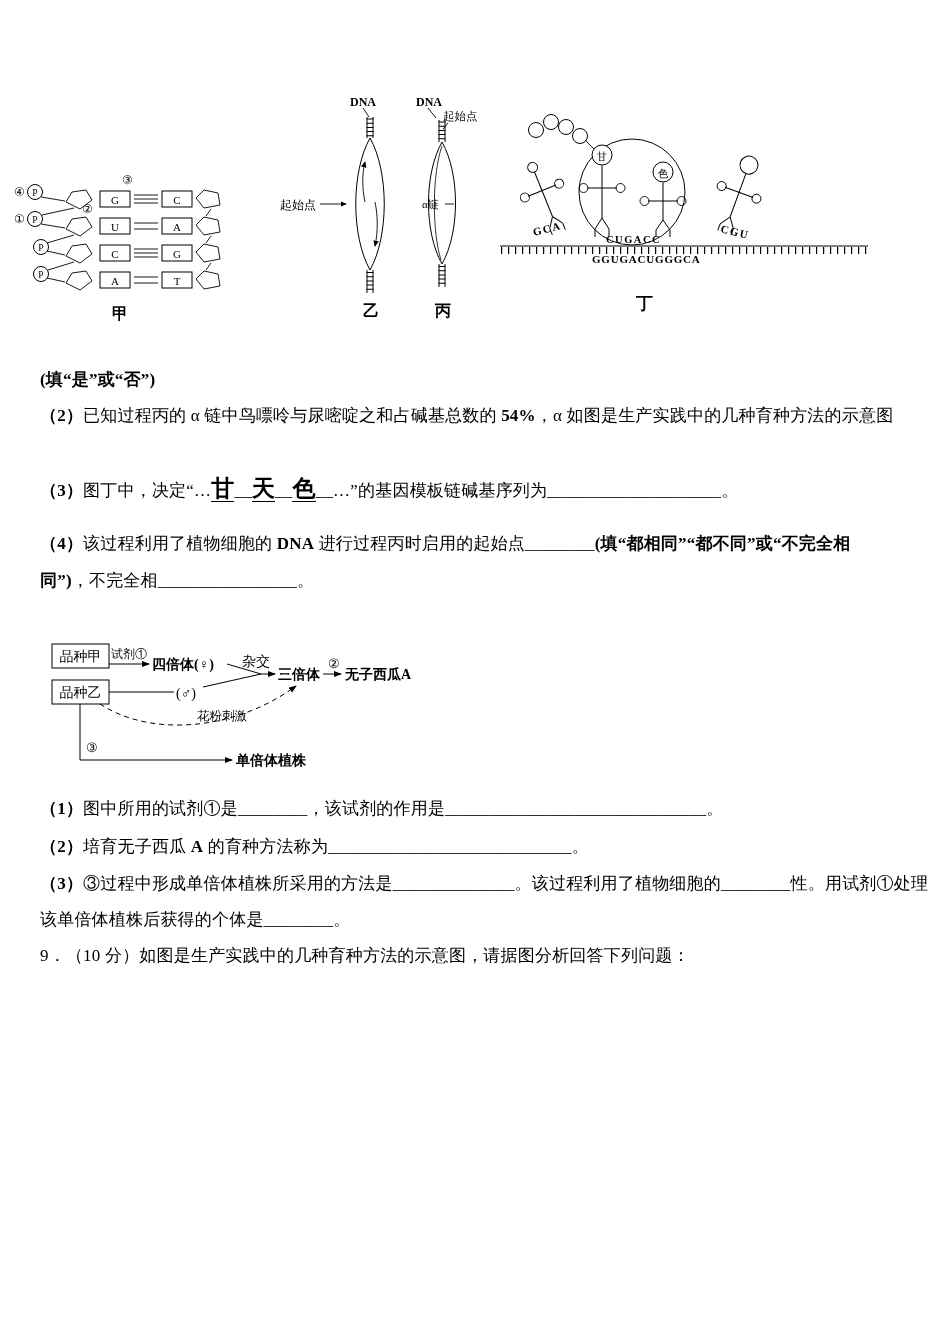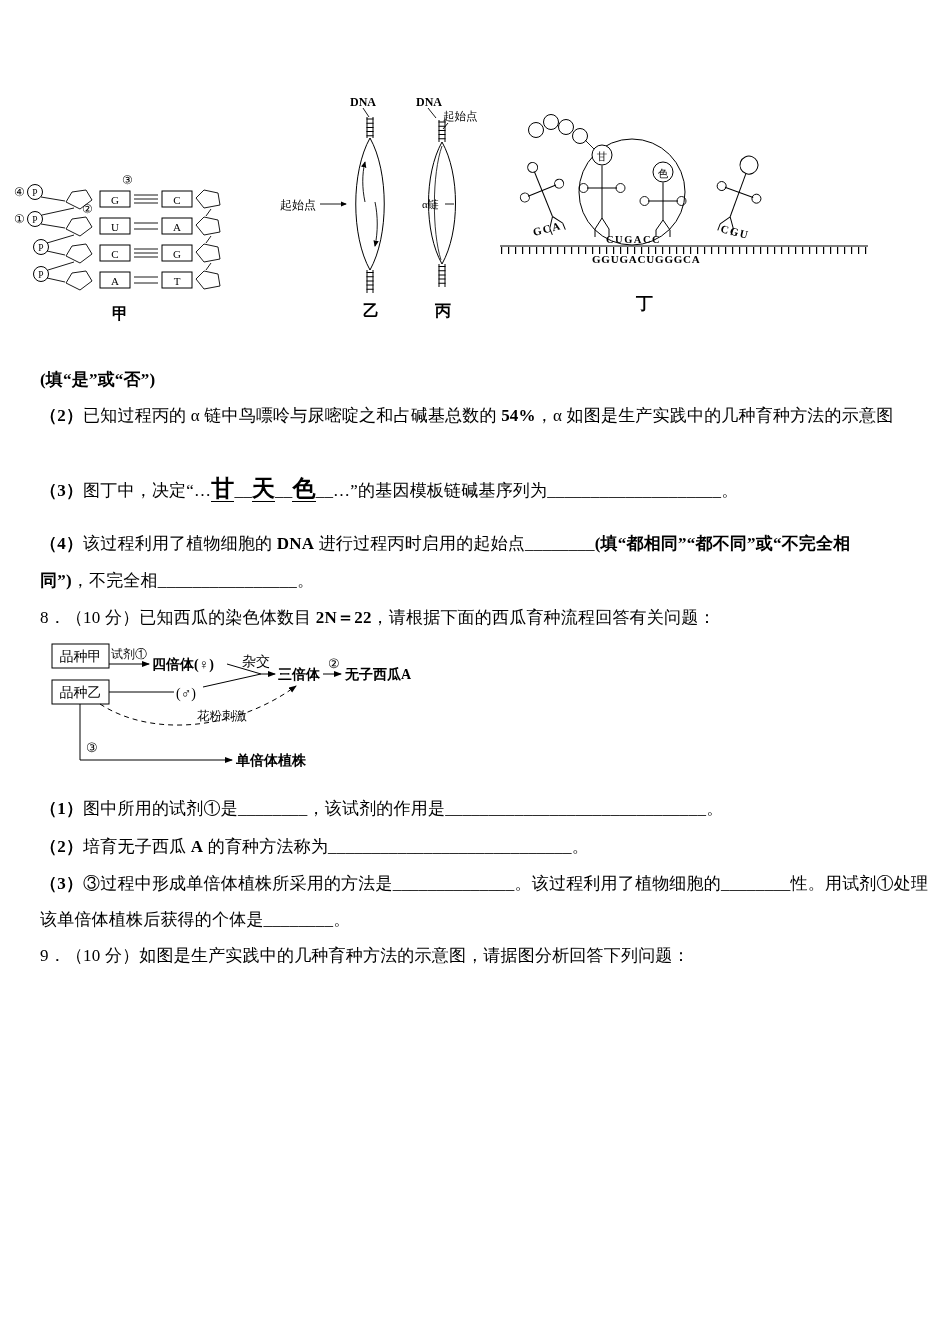--- a/index.html
+++ b/index.html
@@ -230,21 +230,20 @@
 
     <text x="146" y="203" font-size="17" font-weight="bold">丁</text>
   </svg>
 
   <div class="line" style="top:368px"><span style="font-weight: bold;">(填“是”或“否”)</span></div>
   <div class="line" style="top:404px"><span style="font-weight: bold;">（2）</span><span>已知过程丙的 α 链中鸟嘌呤与尿嘧啶之和占碱基总数的 </span><span style="font-weight: bold;">54%</span><span>，α 如图是生产实践中的几种育种方法的示意图</span></div>
   <div class="line" style="top:477px"><span style="font-weight: bold;">（3）</span><span>图丁中，决定“…</span><span class="hand">甘</span><span>__</span><span class="hand">天</span><span>__</span><span class="hand">色</span><span>__</span><span>…”的基因模板链碱基序列为</span><span>____________________</span><span>。</span></div>
   <div class="line" style="top:532px"><span style="font-weight: bold;">（4）</span><span>该过程利用了植物细胞的 </span><span style="font-weight: bold;">DNA</span><span> 进行过程丙时启用的起始点</span><span>________</span><span style="font-weight: bold; text-align: center;">(填“都相同”“都不同”或“不完全相</span></div>
   <div class="line" style="top:569px"><span style="font-weight: bold;">同”)</span><span>，不完全相</span><span>________________</span><span>。</span></div>
 
-  <div class="line" style="top:606px"><span>8．（10 分）已知西瓜的染色体数目 </span><span style="font-weight: bold;">2N＝22</span><span>，请根据下面的西瓜育种流程回答有关问题：</span></div>
 
   <svg class="abs" style="left:40px; top:634px;" width="434" height="142" viewBox="0 0 434 142">
     <defs>
       <marker id="ahx" markerWidth="9" markerHeight="8" refX="7" refY="3" orient="auto">
         <path d="M0,0 L8,3 L0,6 Z" fill="#000"></path>
       </marker>
     </defs>
 
     <rect class="wbox" x="12" y="10" width="57" height="24"></rect>
     <text x="40.5" y="27" font-size="14" text-anchor="middle">品种甲</text>

